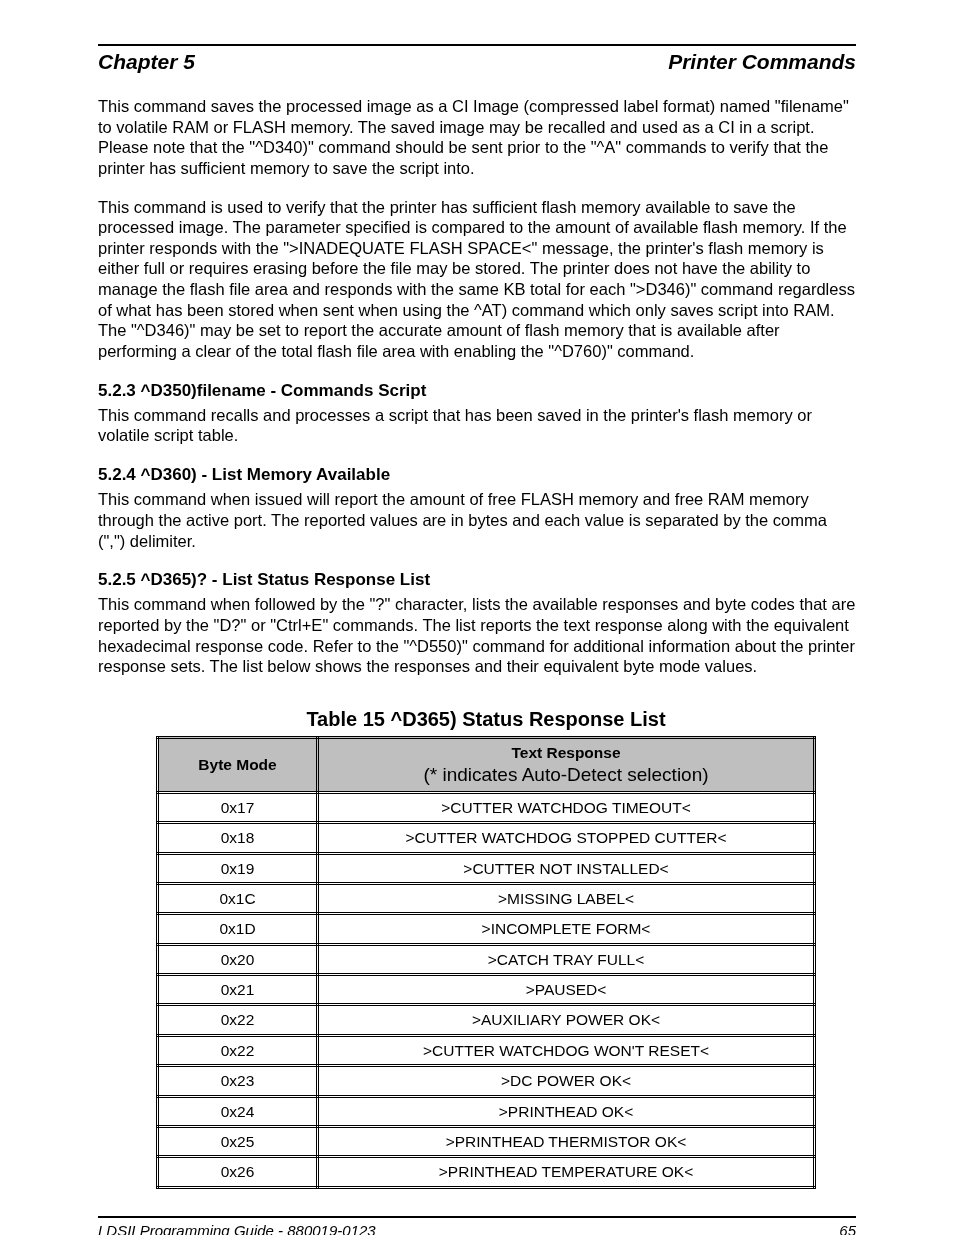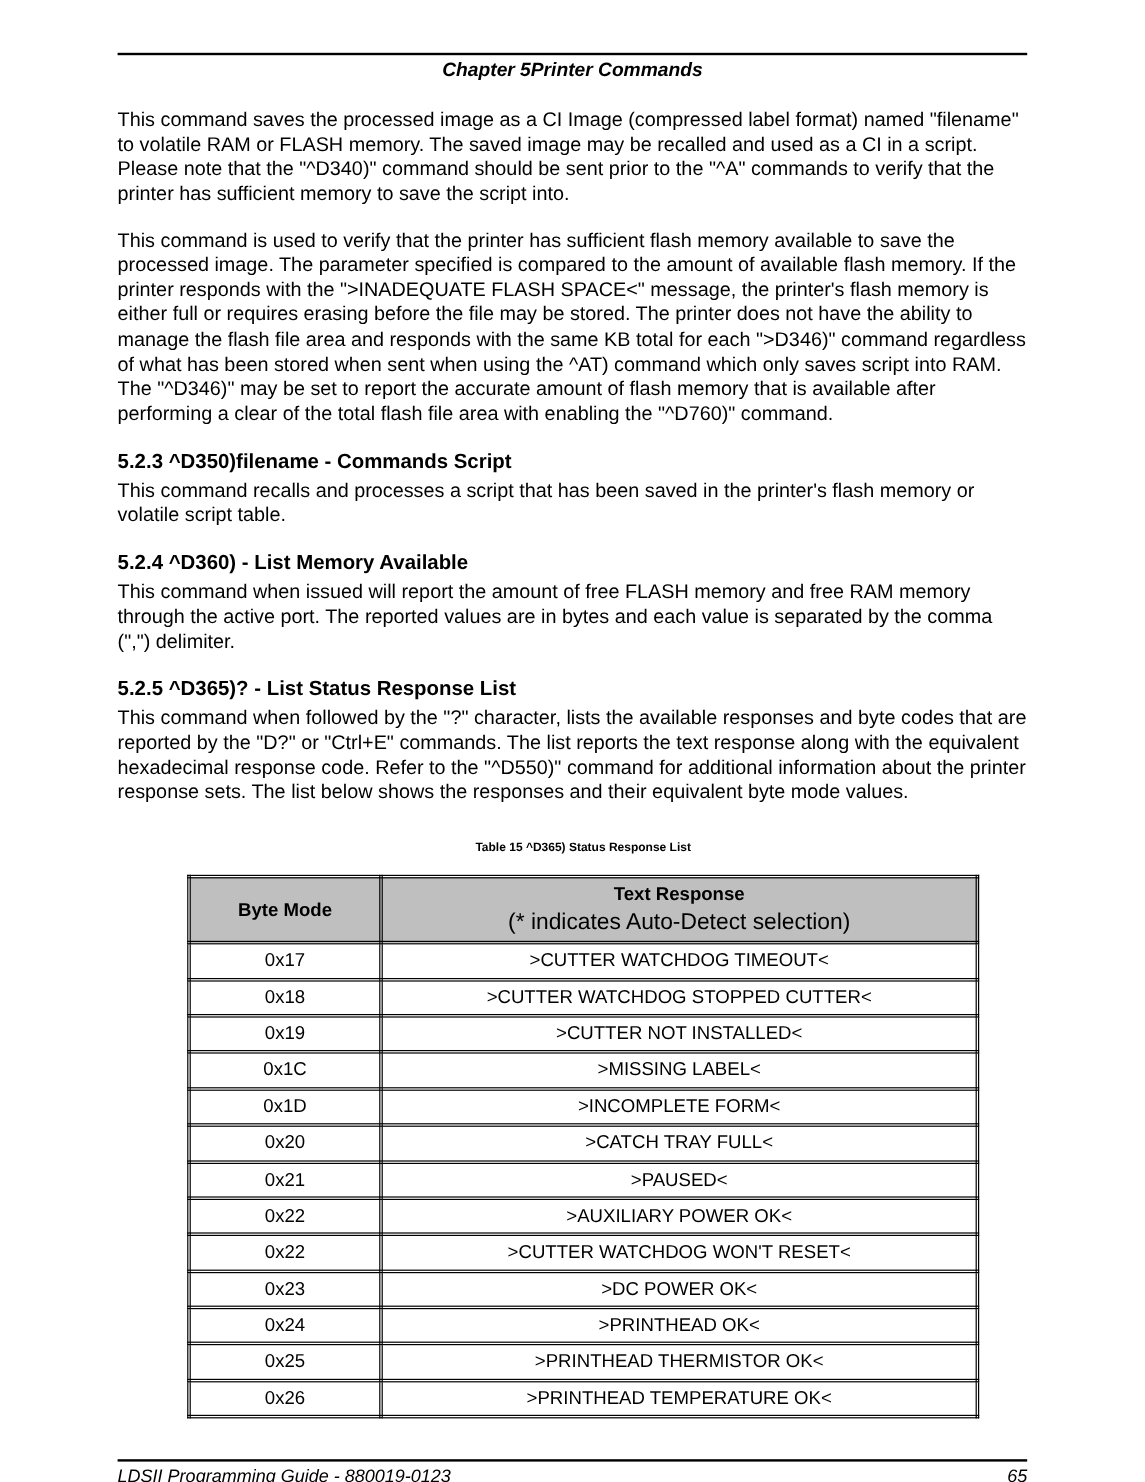--- a/index.html
+++ b/index.html
@@ -1,24 +1,24 @@
 <!DOCTYPE html>
 <html><head>
 <meta charset="utf-8">
 <style>
   * { box-sizing: border-box; margin: 0; padding: 0; }
   html, body { width: 954px; height: 1235px; background: #fff; font-family: Arial, Helvetica, sans-serif; color: #000; }
   .page { width: 954px; height: 1235px; padding: 0 98px 0 98px; position: relative; }
   .header-line { border-top: 2px solid #000; margin-top: 44px; }
-  .header-row { display: flex; justify-content: center; font-style: italic; font-weight: bold; font-size: 16px; margin-top: 4px; }
+  .header-row { display: flex; justify-content: space-between; font-style: italic; font-weight: bold; font-size: 21px; margin-top: 4px; }
   .content { margin-top: 22px; font-size: 16.5px; line-height: 1.25; }
   .para { margin-bottom: 18px; }
   .cmd-title { font-weight: bold; font-size: 17px; margin-top: 6px; margin-bottom: 4px; }
   .table-wrap { margin-top: 30px; margin-left: 58px; margin-right: 40px; }
-  .table-caption { font-weight: bold; font-size: 10px; margin-bottom: 16px; text-align: center; }
+  .table-caption { font-weight: bold; font-size: 20px; margin-bottom: 4px; text-align: center; }
   table { border-collapse: collapse; width: 100%; }
   table, th, td { }
   th, td { border: 3px double #000; padding: 4px 8px; font-size: 15.5px; text-align: center; font-weight: normal; }
   thead th { background: #bfbfbf; font-weight: bold; vertical-align: middle; }
   thead th:first-child { width: 160px; }
   .th-main { line-height: 1.3; }
   .th-sub { font-weight: normal; font-size: 19px; }
   tbody td:first-child { text-align: center; }
   tbody td:last-child { }
   .footer { position: absolute; bottom: 40px; left: 98px; right: 98px; }

